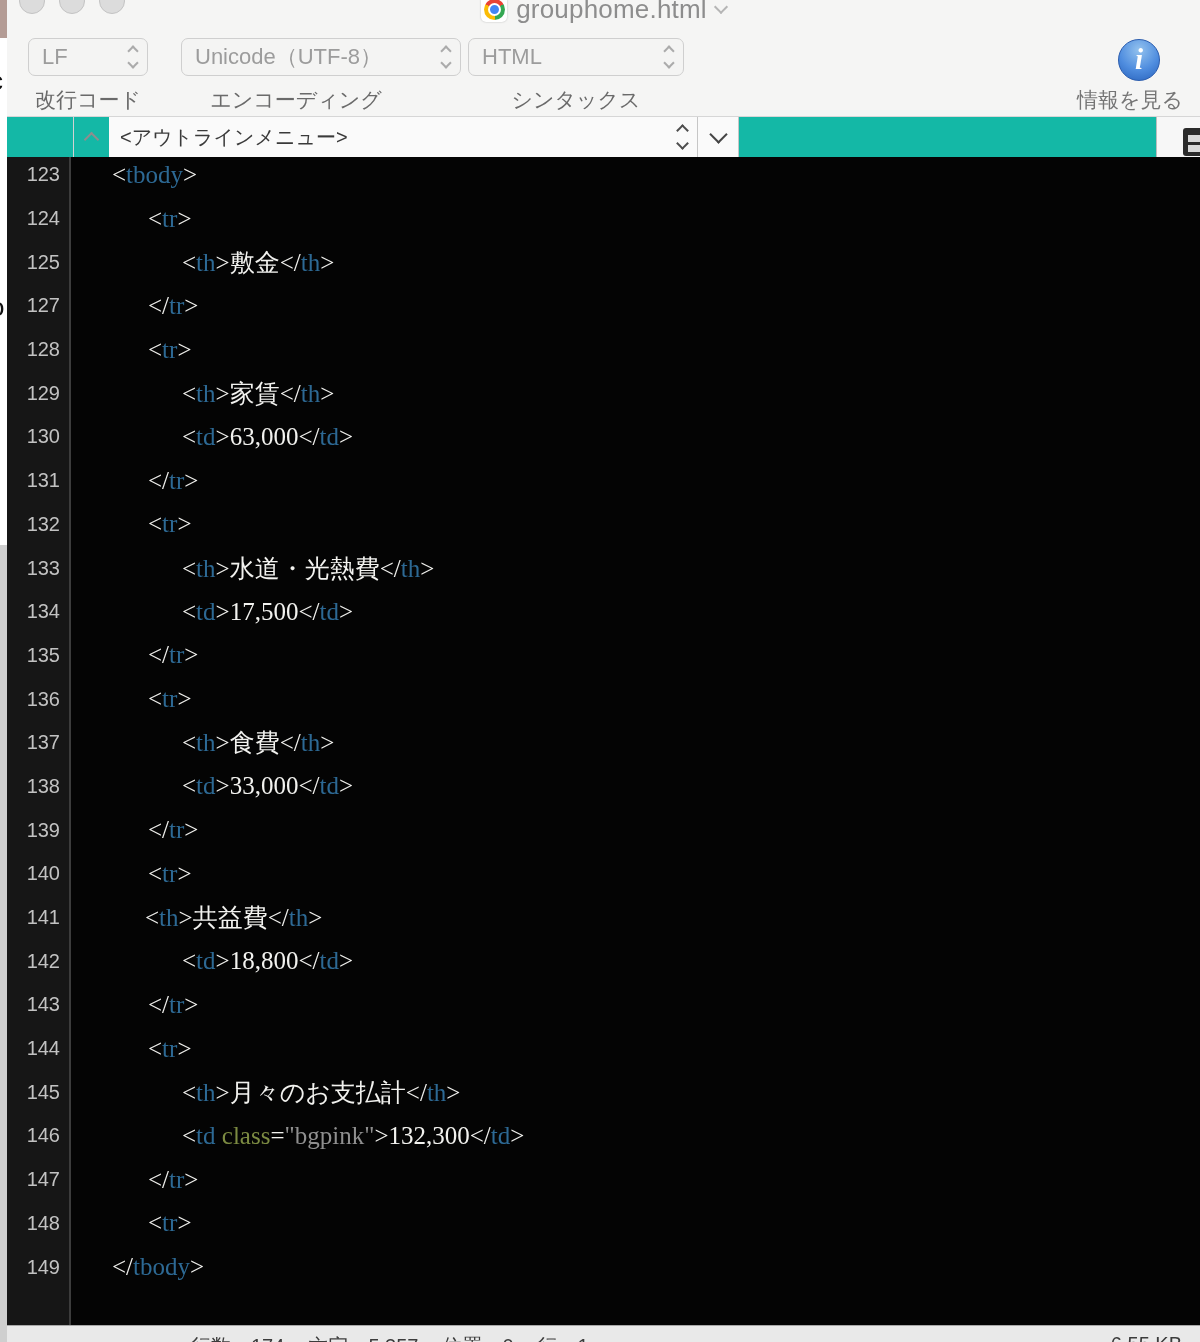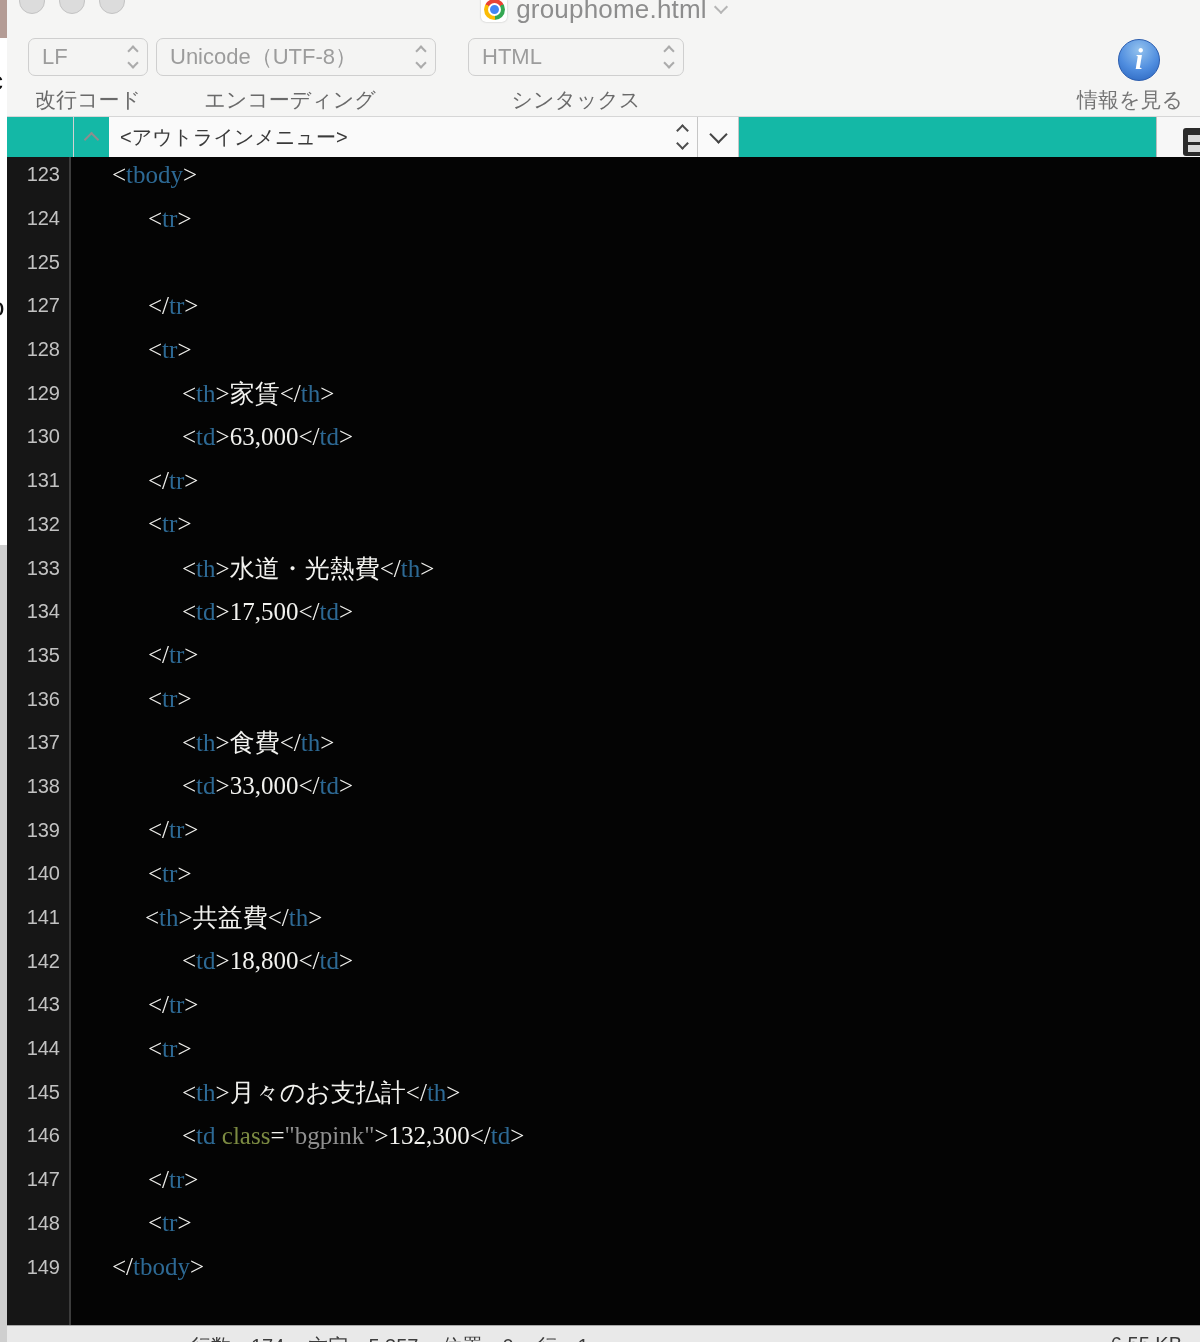--- a/index.html
+++ b/index.html
@@ -24,27 +24,27 @@
   .chrome-core{width:9px;height:9px;border-radius:50%;background:#4285f4;border:2px solid #fff;}
   .win-title{font-size:26px;color:#8d8d8d;letter-spacing:.2px;}
   .chv{display:inline-block;box-sizing:border-box;}
   .chv-dn{border-right:2px solid;border-bottom:2px solid;transform:rotate(45deg);}
   .chv-up{border-left:2px solid;border-top:2px solid;transform:rotate(45deg);}
   .title-chv{width:10px;height:10px;color:#b5b5b5;margin-top:-4px;}
   
   .popup{position:absolute;top:38px;height:38px;border:1px solid #cfcfcf;border-radius:7px;background:#f4f4f3;
     box-sizing:border-box;display:flex;align-items:center;padding:0 32px 0 13px;font-size:22px;color:#9c9c9c;}
   #popup-lineending{left:21px;width:120px;}
-  #popup-encoding{left:149px;width:280px;}
+  #popup-encoding{left:174px;width:280px;}
   #popup-syntax{left:461px;width:216px;}
   .stepper{position:absolute;right:10px;top:50%;transform:translateY(-50%);display:flex;flex-direction:column;gap:4px;align-items:center;}
   .stepper .chv{width:8px;height:8px;color:#ababab;}
   .pop-label{position:absolute;top:86px;font-size:21px;color:#6a6a6a;text-align:center;}
   #label-lineending{left:21px;width:120px;}
-  #label-encoding{left:143px;width:280px;}
+  #label-encoding{left:149px;width:280px;}
   #label-syntax{left:461px;width:216px;}
   
   #info-btn{position:absolute;left:1111px;top:39px;width:42px;height:42px;border-radius:50%;
     background:radial-gradient(circle at 50% 25%,#93c2ee,#4f8ddf 55%,#2f6ac2 92%);
     border:1px solid #2a5cae;box-sizing:border-box;display:flex;align-items:center;justify-content:center;}
   #info-btn .i-glyph{color:#fff;font-family:"Liberation Serif",serif;font-style:italic;font-weight:bold;font-size:29px;line-height:1;margin-top:-2px;}
   #info-label{position:absolute;left:1056px;top:86px;width:134px;text-align:center;font-size:21px;color:#757575;}
   
   #outline-bar{position:absolute;top:117px;left:0;right:0;height:40px;background:#14b8a6;overflow:hidden;}
   .ob-up{position:absolute;left:66px;width:35px;top:0;bottom:0;border-left:1px solid #d2d2d2;border-right:1px solid #c6c6c6;display:flex;align-items:center;justify-content:center;}
@@ -161,20 +161,21 @@
         <div class="row">
           <div class="ln">123</div>
           <div class="code" style="padding-left: 43px;"><span class="tk-p">&lt;</span><span class="tk-g">tbody</span><span class="tk-p">&gt;</span></div>
         </div>
         <div class="row">
           <div class="ln">124</div>
           <div class="code" style="padding-left: 79px;"><span class="tk-p">&lt;</span><span class="tk-g">tr</span><span class="tk-p">&gt;</span></div>
         </div>
         <div class="row">
           <div class="ln">125</div>
+          <div class="code" style="padding-left: 113px;"><span class="tk-p">&lt;</span><span class="tk-g">th</span><span class="tk-p">&gt;敷金&lt;/</span><span class="tk-g">th</span><span class="tk-p">&gt;</span></div>
         </div>
         <div class="row">
           <div class="ln">127</div>
           <div class="code" style="padding-left: 79px;"><span class="tk-p">&lt;/</span><span class="tk-g">tr</span><span class="tk-p">&gt;</span></div>
         </div>
         <div class="row">
           <div class="ln">128</div>
           <div class="code" style="padding-left: 79px;"><span class="tk-p">&lt;</span><span class="tk-g">tr</span><span class="tk-p">&gt;</span></div>
         </div>
         <div class="row">

